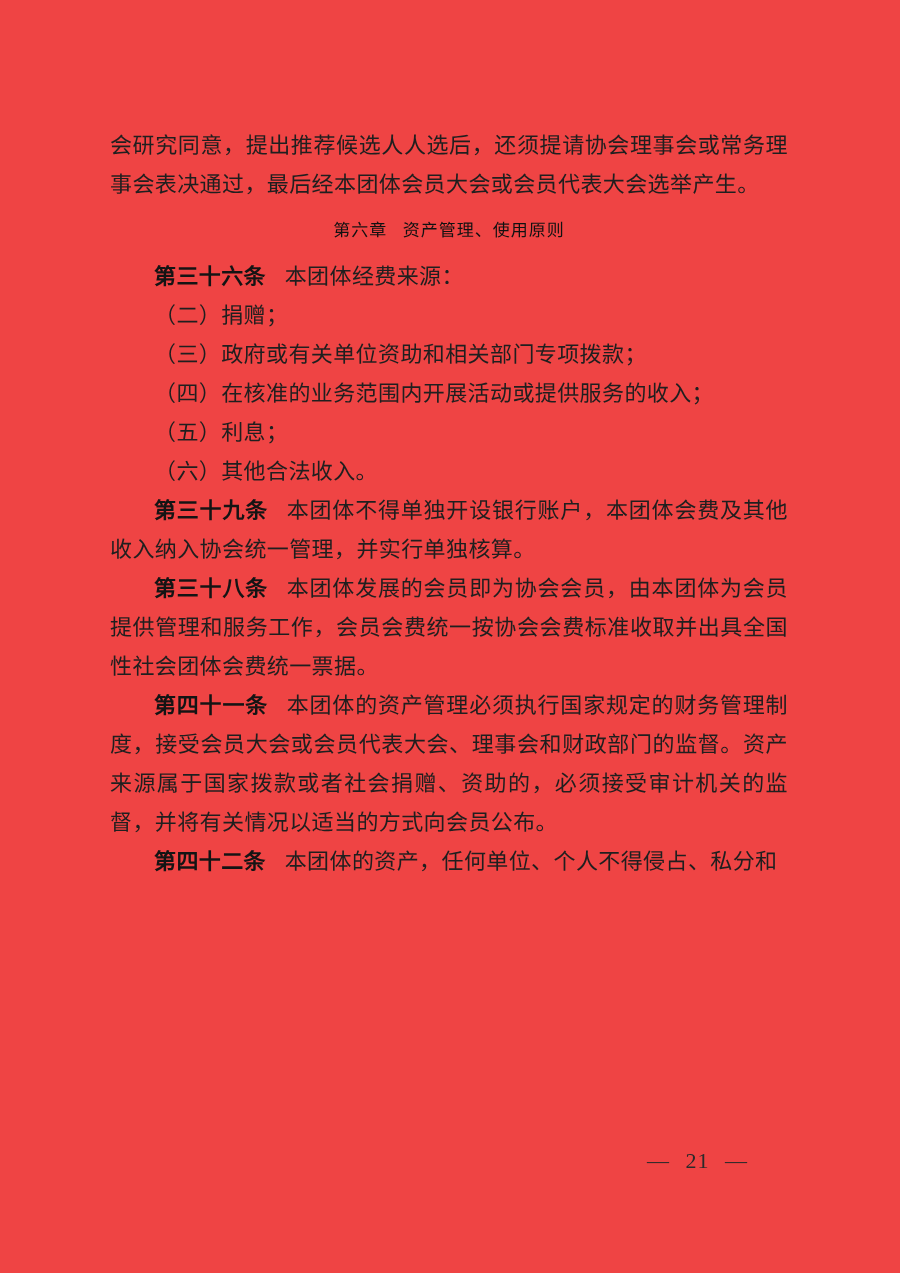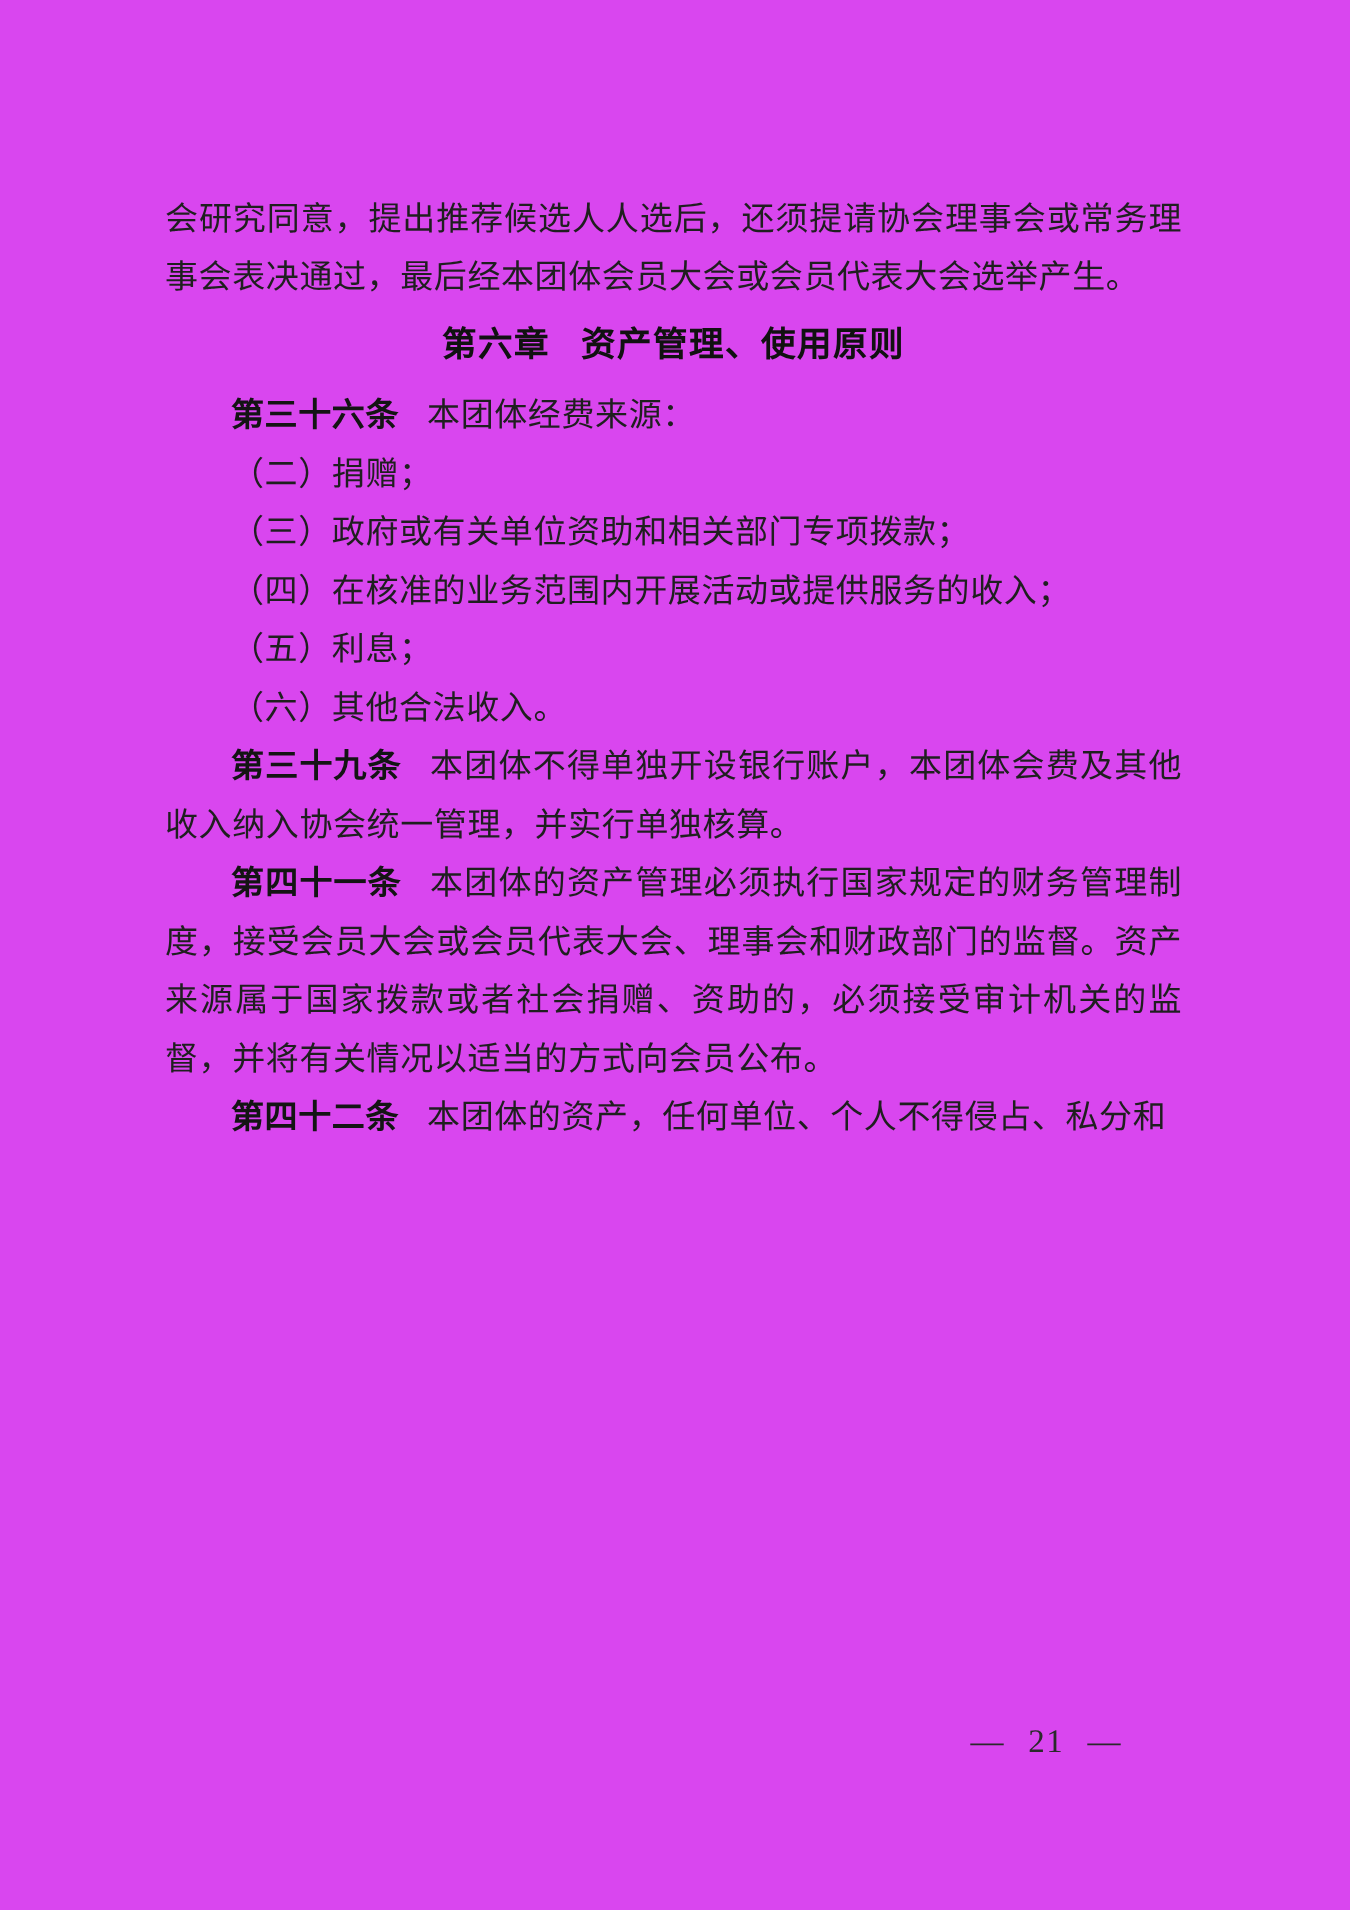--- a/index.html
+++ b/index.html
@@ -4,21 +4,21 @@
 <style>
   html, body {
     margin: 0;
     padding: 0;
     background: #ffffff;
   }
   .page {
     position: relative;
     width: 900px;
     height: 1273px;
-    background: #d946ef;
+    background: #ef4444;
     overflow: hidden;
   }
   .content {
     position: absolute;
     left: 110px;
     top: 126px;
     width: 678px;
     font-family: "Liberation Serif", "DejaVu Serif", serif;
     font-size: 22px;
     letter-spacing: 0.4px;
@@ -30,22 +30,22 @@
     margin: 0;
     padding: 0;
   }
   p.indent {
     text-indent: 2em;
   }
   p.chapter {
     text-align: center;
     text-indent: 0;
     font-family: "DejaVu Sans", "Liberation Sans", sans-serif;
-    font-weight: 700;
-    font-size: 23px;
+    font-weight: 400;
+    font-size: 17px;
     color: #111111;
     letter-spacing: 1px;
     margin: 7px 0;
   }
   .ch-num {
     margin-right: 0.9em;
   }
   .art-label {
     font-weight: 700;
     margin-right: 0.85em;
@@ -69,17 +69,18 @@
   <div class="content" id="doc-content">
       <p class="no-indent">会研究同意，提出推荐候选人人选后，还须提请协会理事会或常务理事会表决通过，最后经本团体会员大会或会员代表大会选举产生。</p>
       <p class="chapter"><span class="ch-num">第六章</span><span>资产管理、使用原则</span></p>
       <p class="indent"><b class="art-label">第三十六条</b><span>本团体经费来源：</span></p>
       <p class="indent">（二）捐赠；</p>
       <p class="indent">（三）政府或有关单位资助和相关部门专项拨款；</p>
       <p class="indent">（四）在核准的业务范围内开展活动或提供服务的收入；</p>
       <p class="indent">（五）利息；</p>
       <p class="indent">（六）其他合法收入。</p>
       <p class="indent"><b class="art-label">第三十九条</b><span>本团体不得单独开设银行账户，本团体会费及其他收入纳入协会统一管理，并实行单独核算。</span></p>
+      <p class="indent"><b class="art-label">第三十八条</b><span>本团体发展的会员即为协会会员，由本团体为会员提供管理和服务工作，会员会费统一按协会会费标准收取并出具全国性社会团体会费统一票据。</span></p>
       <p class="indent"><b class="art-label">第四十一条</b><span>本团体的资产管理必须执行国家规定的财务管理制度，接受会员大会或会员代表大会、理事会和财政部门的监督。资产来源属于国家拨款或者社会捐赠、资助的，必须接受审计机关的监督，并将有关情况以适当的方式向会员公布。</span></p>
       <p class="indent"><b class="art-label">第四十二条</b><span>本团体的资产，任何单位、个人不得侵占、私分和</span></p>
     </div>
   <div class="pageno">— 21 —</div>
 </div>
 
 </body></html>

